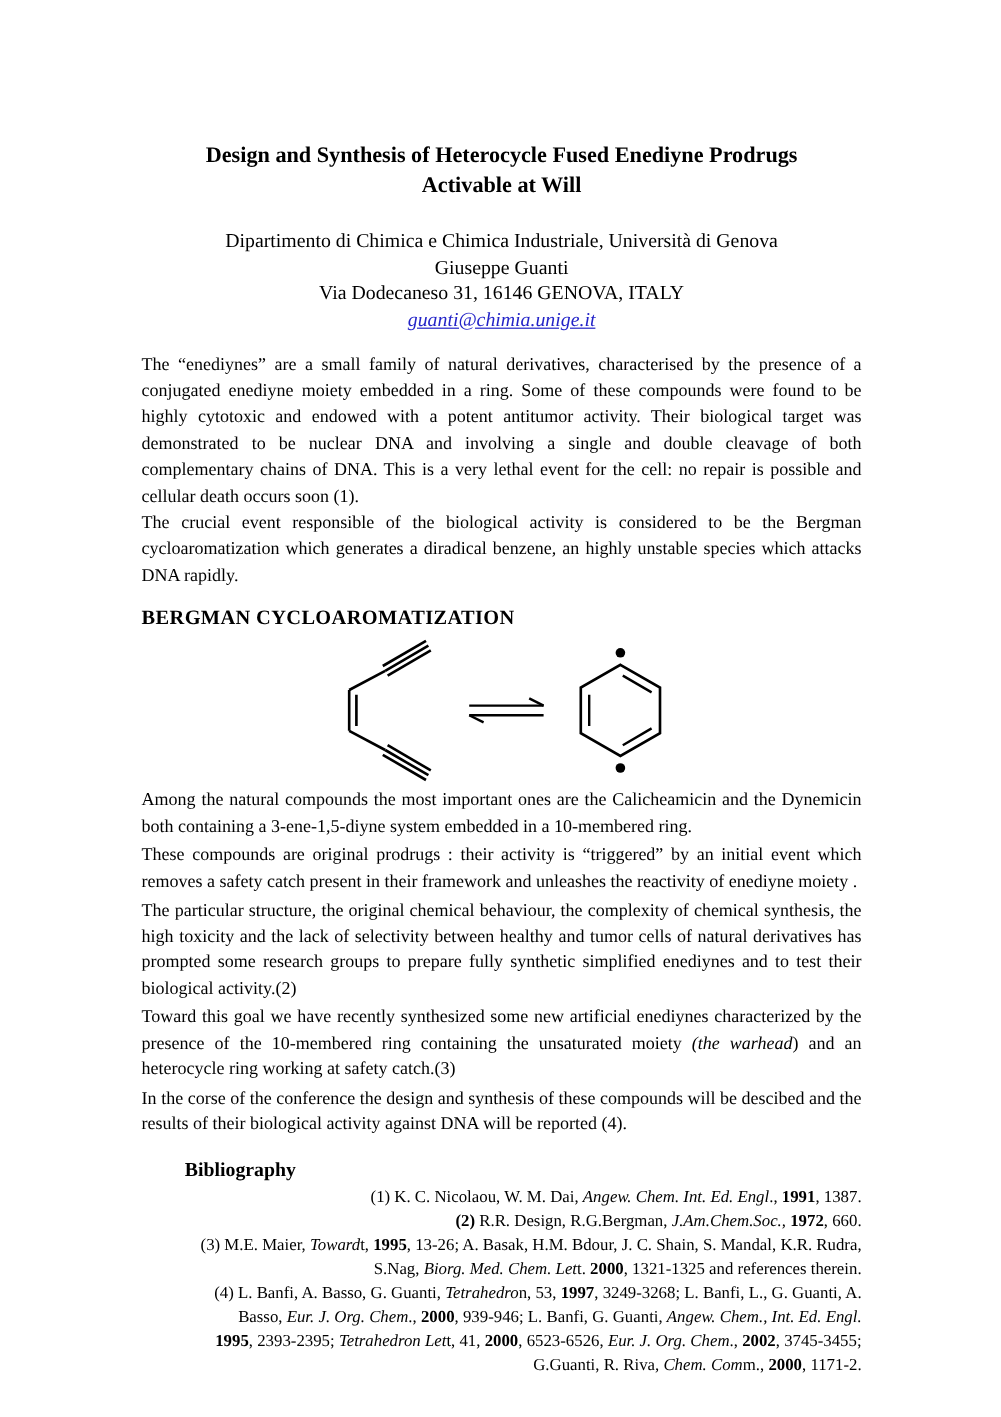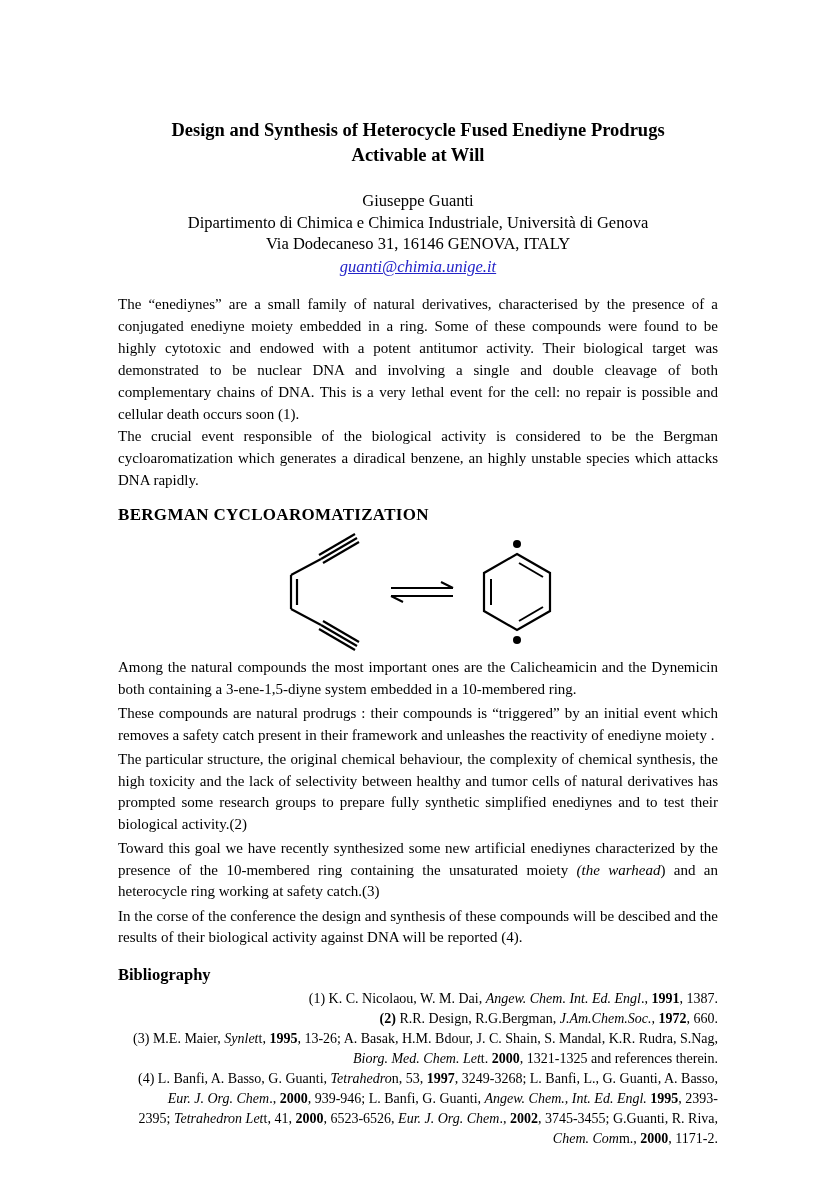--- a/index.html
+++ b/index.html
@@ -23,41 +23,41 @@
   .email-line { margin-top: 1px; }
   .email-line a { color: #2323c8; font-style: italic; text-decoration: underline; cursor: pointer; }
 
   .abstract { margin-top: 16px; }
   p.body { font-size: 15px; line-height: 22px; text-align: justify; }
   .block2 p.body { line-height: 21.5px; margin-bottom: 3px; }
 
   .scheme-heading { text-align: left; font-weight: bold; font-size: 17px; margin-top: 14px; letter-spacing: 0.3px; }
   .diagram { display: flex; justify-content: center; padding: 6px 0 4px 0; margin-left: 26px; }
 
-  .biblio { margin-top: 16px; }
+  .biblio { margin-top: 16px; margin-left: 36px; }
   .biblio-heading { font-size: 16.5px; font-weight: bold; margin-bottom: 4px; }
   .ref { font-size: 14px; line-height: 20px; padding-left: 19px; text-indent: -19px; text-align: right; }
 
   .it { font-style: italic; }
   .bd { font-weight: bold; }
 </style>
 </head>
 <body>
 
 <div class="page">
   <div class="content">
 
     <h1 class="title">
       <span class="title-line">Design and Synthesis of Heterocycle Fused Enediyne Prodrugs</span>
       <span class="title-line">Activable at Will</span>
     </h1>
 
     <div class="author-block">
+      <div>Dipartimento di Chimica e Chimica Industriale, Università di Genova</div>
       <div>Giuseppe Guanti</div>
-      <div>Dipartimento di Chimica e Chimica Industriale, Università di Genova</div>
       <div>Via Dodecaneso 31, 16146 GENOVA, ITALY</div>
       <div class="email-line">
         <a href="#">guanti@chimia.unige.it</a>
       </div>
     </div>
 
     <div class="abstract">
       <p class="body">The “enediynes” are a small family of natural derivatives, characterised by the presence of a conjugated enediyne moiety embedded in a ring. Some of these compounds were found to be highly cytotoxic and endowed with a potent antitumor activity. Their biological target was demonstrated to be nuclear DNA and involving a single and double cleavage of both complementary chains of DNA. This is a very lethal event for the cell: no repair is possible and cellular death occurs soon (1).</p>
       <p class="body">The crucial event responsible of the biological activity is considered to be the Bergman cycloaromatization which generates a diradical benzene, an highly unstable species which attacks DNA rapidly.</p>
     </div>
@@ -93,28 +93,28 @@
           <line x1="272" y1="76" x2="248" y2="90" stroke-width="2"></line>
           <line x1="220" y1="74" x2="220" y2="48" stroke-width="2"></line>
           <circle cx="246" cy="13" r="4" fill="#000000" stroke="none"></circle>
           <circle cx="246" cy="109" r="4" fill="#000000" stroke="none"></circle>
         </g>
       </svg>
     </div>
 
     <div class="block2">
       <p class="body">Among the natural compounds the most important ones are the Calicheamicin and the Dynemicin both containing a 3-ene-1,5-diyne system embedded in a 10-membered ring.</p>
-      <p class="body">These compounds are natural prodrugs : their compounds is “triggered” by an initial event which removes a safety catch present in their framework and unleashes the reactivity of enediyne moiety .</p>
+      <p class="body">These compounds are original prodrugs : their activity is “triggered” by an initial event which removes a safety catch present in their framework and unleashes the reactivity of enediyne moiety .</p>
       <p class="body">The particular structure, the original chemical behaviour, the complexity of chemical synthesis, the high toxicity and the lack of selectivity between healthy and tumor cells of natural derivatives has prompted some research groups to prepare fully synthetic simplified enediynes and to test their biological activity.(2)</p>
       <p class="body"><span>Toward this goal we have recently synthesized some new artificial enediynes characterized by the presence of the 10-membered ring containing the unsaturated moiety </span><span class="it">(the warhead</span><span>) and an heterocycle ring working at safety catch.(3)</span></p>
       <p class="body">In the corse of the conference the design and synthesis of these compounds will be descibed and the results of their biological activity against DNA will be reported (4).</p>
     </div>
 
     <div class="biblio">
       <div class="biblio-heading">Bibliography</div>
       <p class="ref"><span>(1) K. C. Nicolaou, W. M. Dai, </span><span class="it">Angew. Chem. Int. Ed. Engl</span><span>., </span><span class="bd">1991</span><span>, 1387.</span></p>
       <p class="ref"><span class="bd">(2)</span><span> R.R. Design, R.G.Bergman, </span><span class="it">J.Am.Chem.Soc.,</span><span> </span><span class="bd">1972</span><span>, 660.</span></p>
-      <p class="ref"><span>(3) M.E. Maier, </span><span class="it">Synlet</span><span>t, </span><span class="bd">1995</span><span>, 13-26; A. Basak, H.M. Bdour, J. C. Shain, S. Mandal, K.R. Rudra, S.Nag, </span><span class="it">Biorg. Med. Chem. Let</span><span>t. </span><span class="bd">2000</span><span>, 1321-1325 and references therein.</span></p>
+      <p class="ref"><span>(3) M.E. Maier, </span><span class="it">Toward</span><span>t, </span><span class="bd">1995</span><span>, 13-26; A. Basak, H.M. Bdour, J. C. Shain, S. Mandal, K.R. Rudra, S.Nag, </span><span class="it">Biorg. Med. Chem. Let</span><span>t. </span><span class="bd">2000</span><span>, 1321-1325 and references therein.</span></p>
       <p class="ref"><span>(4) L. Banfi, A. Basso, G. Guanti, </span><span class="it">Tetrahedro</span><span>n, 53, </span><span class="bd">1997</span><span>, 3249-3268; L. Banfi, L., G. Guanti, A. Basso, </span><span class="it">Eur. J. Org. Chem</span><span>., </span><span class="bd">2000</span><span>, 939-946; L. Banfi, G. Guanti, </span><span class="it">Angew. Chem., Int. Ed. Engl.</span><span> </span><span class="bd">1995</span><span>, 2393-2395; </span><span class="it">Tetrahedron Let</span><span>t, 41, </span><span class="bd">2000</span><span>, 6523-6526, </span><span class="it">Eur. J. Org. Chem</span><span>., </span><span class="bd">2002</span><span>, 3745-3455; G.Guanti, R. Riva</span><span class="it">, Chem. Com</span><span>m., </span><span class="bd">2000</span><span>, 1171-2.</span></p>
     </div>
 
   </div>
 </div>
 
 </body></html>

